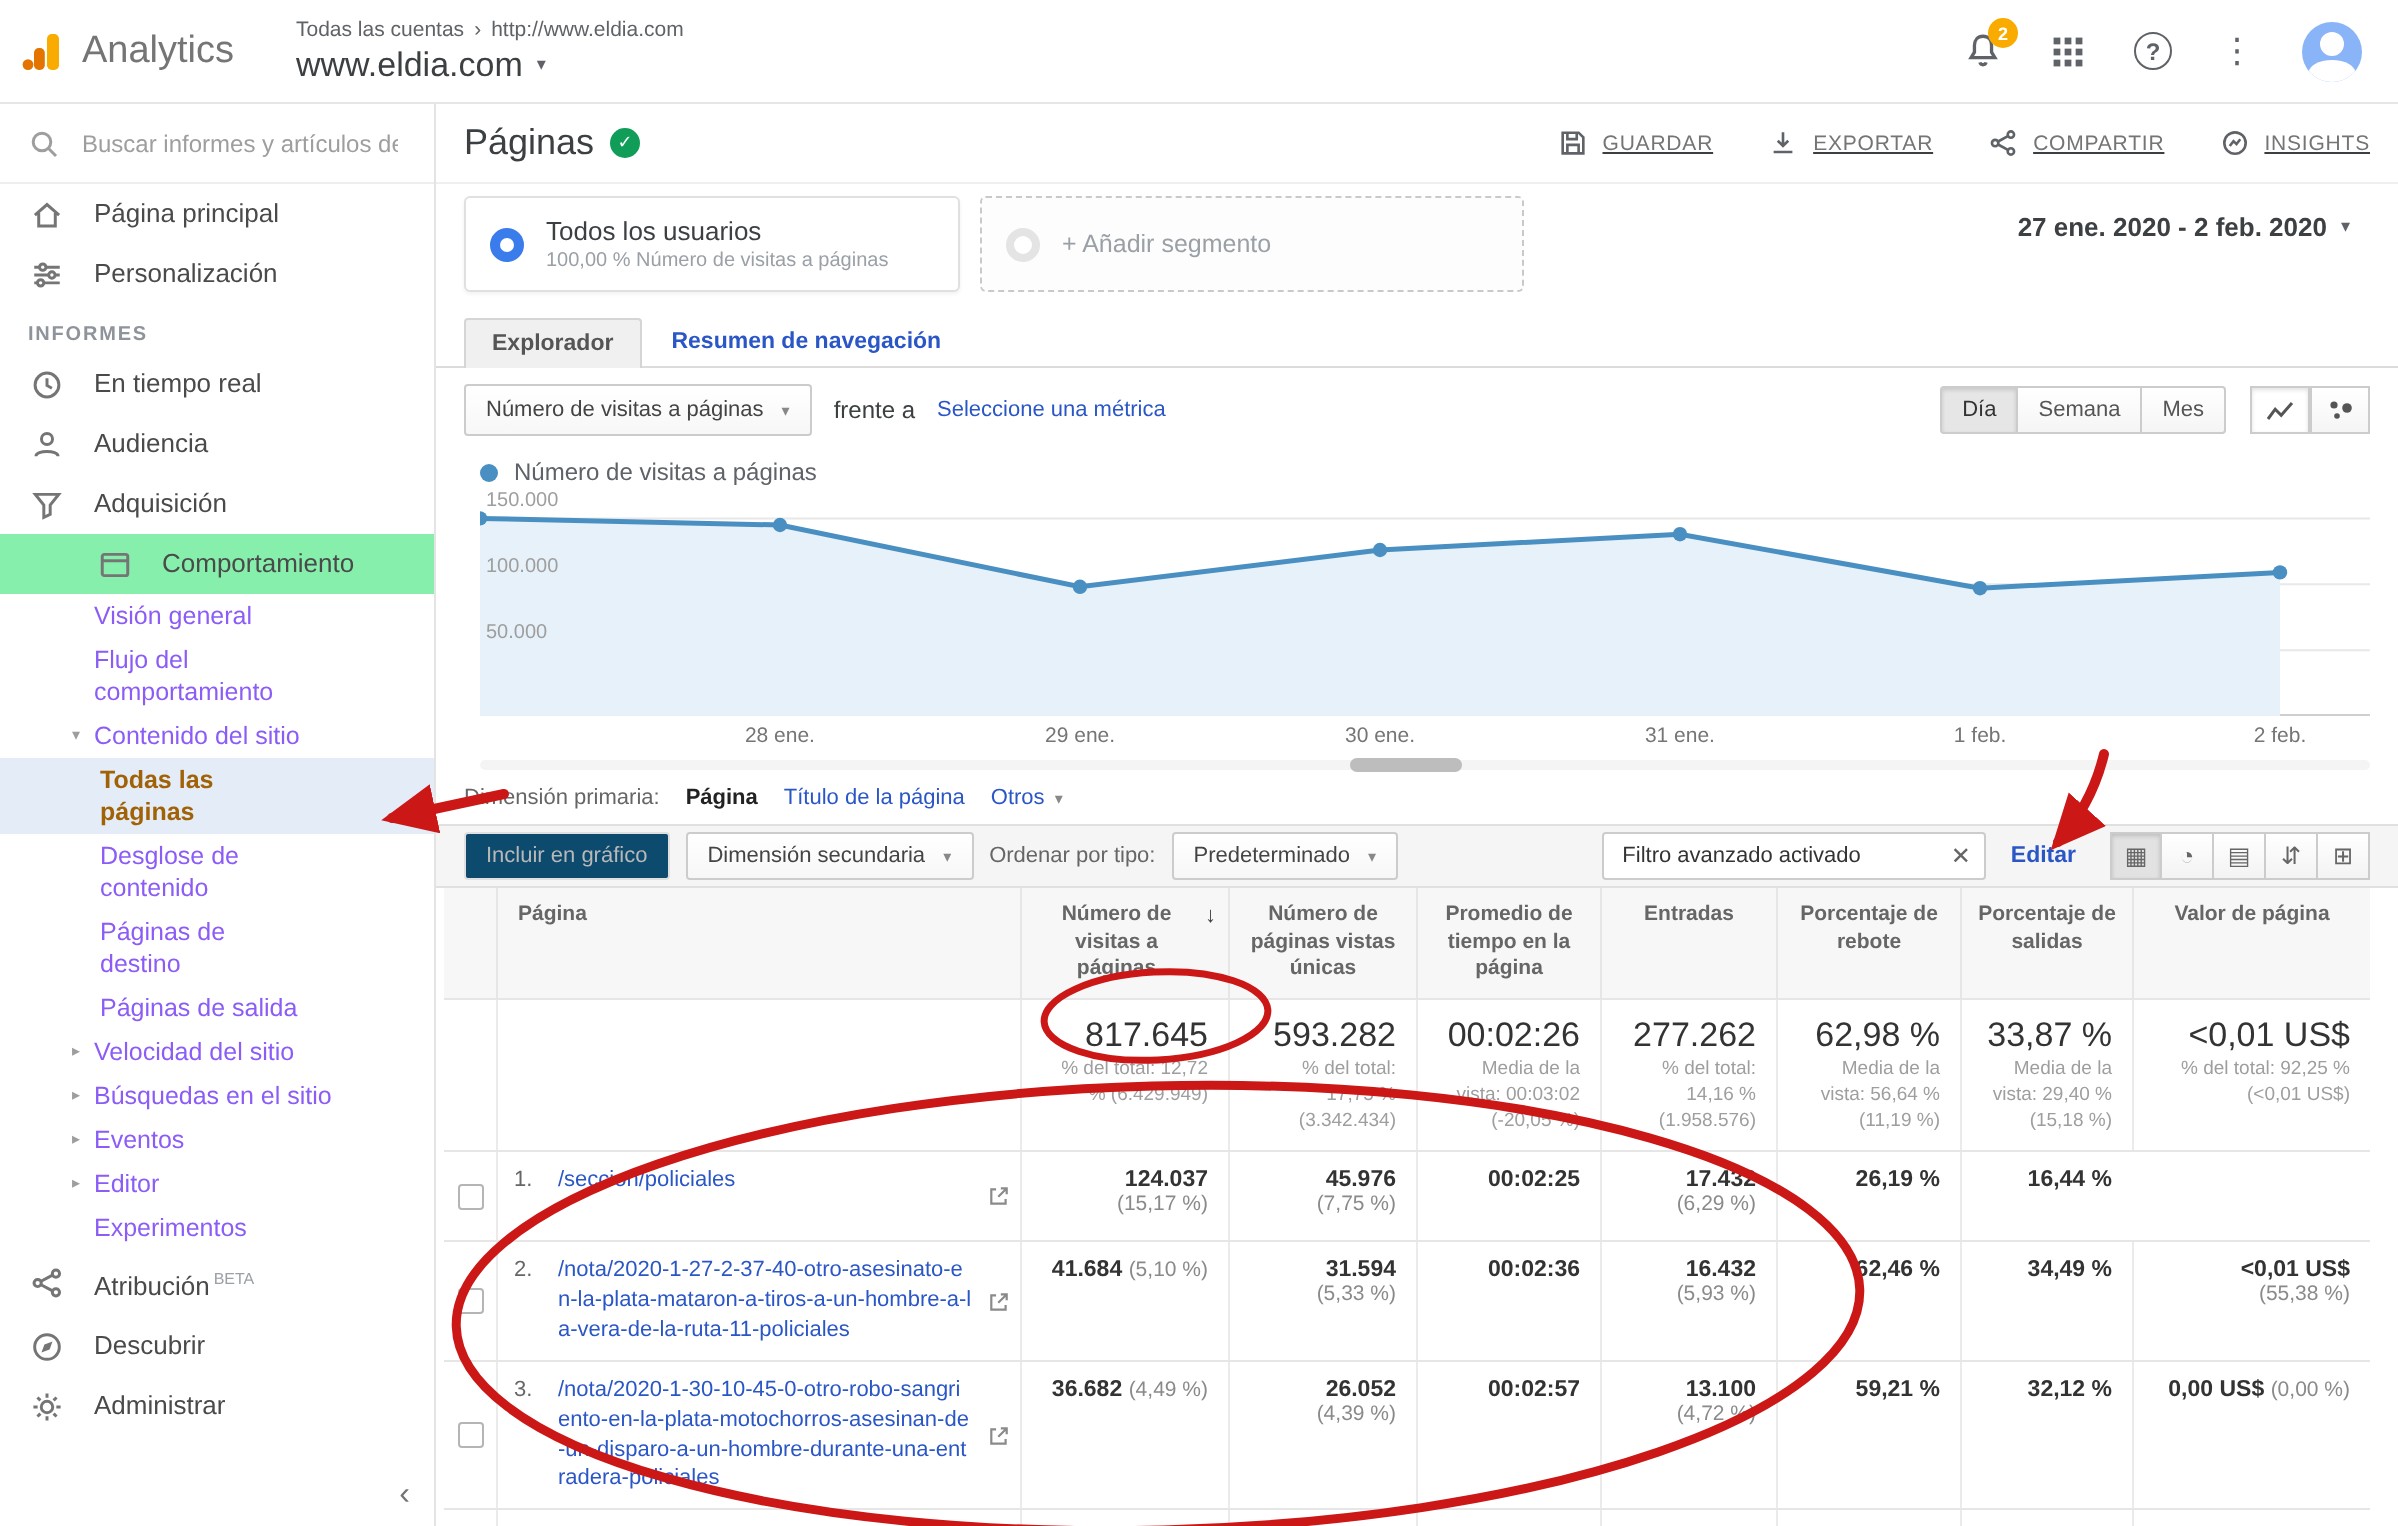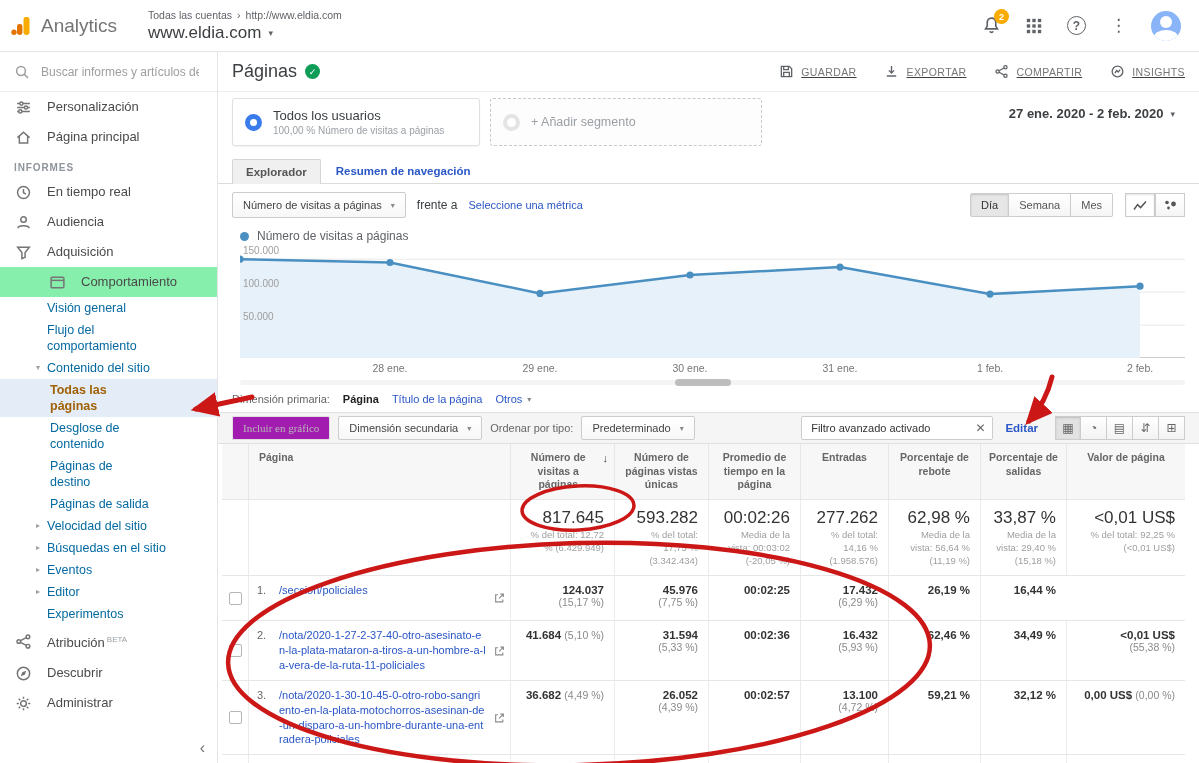--- a/index.html
+++ b/index.html
@@ -32,21 +32,21 @@
   .search-row{display:flex;align-items:center;gap:11px;height:40px;padding:0 14px;border-bottom:1px solid #eee;color:#9e9e9e;}
   .search-row input{border:none;outline:none;font-size:12px;color:#444;width:158px;font-family:inherit;}
   .search-row input::placeholder{color:#9e9e9e;}
   .nav-item{display:flex;align-items:center;gap:15px;padding:6px 14px;cursor:pointer;line-height:18px;}
   .nav-icon{width:18px;height:18px;flex:none;color:#757575;display:flex;align-items:center;justify-content:center;}
   .nav-label{font-size:13px;color:#4a4a4a;}
   .nav-item.active-parent{background:#86efac;padding-left:48px;}
   .section-heading{font-size:10px;font-weight:bold;color:#8f949a;letter-spacing:.9px;padding:10px 14px 4px;}
   .sub{display:flex;align-items:flex-start;padding:3px 6px 3px 36px;cursor:pointer;}
   .sub .chev{width:11px;flex:none;font-size:8px;color:#9e9e9e;line-height:16px;}
-  .sub .lbl{font-size:12.5px;color:#0369a1;line-height:16px;max-width:130px;}
+  .sub .lbl{font-size:12.5px;color:#8b5cf6;line-height:16px;max-width:130px;}
   .sub3{padding-left:50px;}
   .sub3 .lbl{max-width:106px;}
   .sub.selected{background:#e4ecf7;}
   .sub.selected .lbl{color:#a16207;font-weight:bold;}
   .beta{font-size:8px;color:#9aa0a6;vertical-align:super;margin-left:2px;}
   .collapse-btn{position:absolute;bottom:6px;right:12px;font-size:16px;color:#757575;cursor:pointer;}
 
   
   .main{position:fixed;left:218px;top:52px;right:0;bottom:0;background:#fff;overflow:hidden;}
   .title-row{display:flex;align-items:center;height:40px;padding:0 14px;border-bottom:1px solid #efefef;}
@@ -107,21 +107,21 @@
   .plot-scroll .thumb{position:absolute;left:46%;width:56px;top:1px;height:7px;background:#bdbdbd;border-radius:4px;cursor:grab;}
 
   .dim-row{display:flex;align-items:center;gap:13px;height:26px;padding:0 14px;font-size:11px;}
   .dim-label{color:#666;}
   .dim-active{color:#222;font-weight:bold;cursor:pointer;}
   .dim-link{display:flex;gap:5px;align-items:center;}
 
   .table-toolbar{display:flex;align-items:center;gap:8px;height:32px;background:#f5f5f5;
     border-top:1px solid #e0e0e0;border-bottom:1px solid #e0e0e0;padding:0 14px;}
   .disabled-btn{font-size:11px;color:#b8b8b8;height:24px;display:flex;align-items:center;padding:0 10px;
-    border:1px solid #e0e0e0;border-radius:2px;background:#a21caf;font-family:Liberation Serif, serif;}
+    border:1px solid #e0e0e0;border-radius:2px;background:#0c4a6e;}
   .tb-label{font-size:11px;color:#666;}
   .filter-chip{margin-left:auto;display:flex;align-items:center;height:24px;border:1px solid #ccc;background:#fff;
     border-radius:2px;font-size:11px;color:#333;}
   .filter-text{padding:0 38px 0 9px;}
   .filter-x{width:24px;height:100%;display:flex;align-items:center;justify-content:center;color:#666;cursor:pointer;font-size:12px;}
   .edit-link{font-size:11.5px;font-weight:bold;color:var(--link);margin:0 9px 0 4px;cursor:pointer;}
   .view-group{display:flex;}
   .view-btn{width:26px;height:24px;border:1px solid #ccc;display:flex;align-items:center;justify-content:center;
     font-size:12px;color:#666;background:linear-gradient(#fff,#f3f3f3);cursor:pointer;}
   .view-btn+.view-btn{border-left:none;}
@@ -224,35 +224,35 @@
         <circle cx="7" cy="7" r="4.4"></circle>
           <path d="M10.4 10.4 14 14"></path>
       </svg>
     </span>
     <input type="text" placeholder="Buscar informes y artículos de" style="">
   </div>
 
   <div class="nav-item">
     <span class="nav-icon">
       <svg class="ic" width="17" height="17" viewBox="0 0 16 16" stroke="currentColor" fill="none" stroke-width="1.4">
+        <path d="M2.3 8.1 8 3.1l5.7 5M4.1 7v6.2h7.8V7"></path>
+      </svg>
+    </span>
+    <span class="nav-label">Página principal</span>
+  </div>
+  <div class="nav-item">
+    <span class="nav-icon">
+      <svg class="ic" width="17" height="17" viewBox="0 0 16 16" stroke="currentColor" fill="none" stroke-width="1.4">
         <path d="M2 4.3h12M2 8h12M2 11.7h12"></path>
         <circle cx="6" cy="4.3" r="1.5" fill="#fff"></circle>
           <circle cx="10.3" cy="8" r="1.5" fill="#fff"></circle>
           <circle cx="5" cy="11.7" r="1.5" fill="#fff"></circle>
       </svg>
     </span>
     <span class="nav-label">Personalización</span>
-  </div>
-  <div class="nav-item">
-    <span class="nav-icon">
-      <svg class="ic" width="17" height="17" viewBox="0 0 16 16" stroke="currentColor" fill="none" stroke-width="1.4">
-        <path d="M2.3 8.1 8 3.1l5.7 5M4.1 7v6.2h7.8V7"></path>
-      </svg>
-    </span>
-    <span class="nav-label">Página principal</span>
   </div>
 
   <div class="section-heading">INFORMES</div>
 
   <div class="nav-item">
     <span class="nav-icon">
       <svg class="ic" width="17" height="17" viewBox="0 0 16 16" stroke="currentColor" fill="none" stroke-width="1.4">
         <circle cx="8" cy="8" r="5.6"></circle>
           <path d="M8 4.8v3.4l2.3 1.3"></path>
       </svg>

